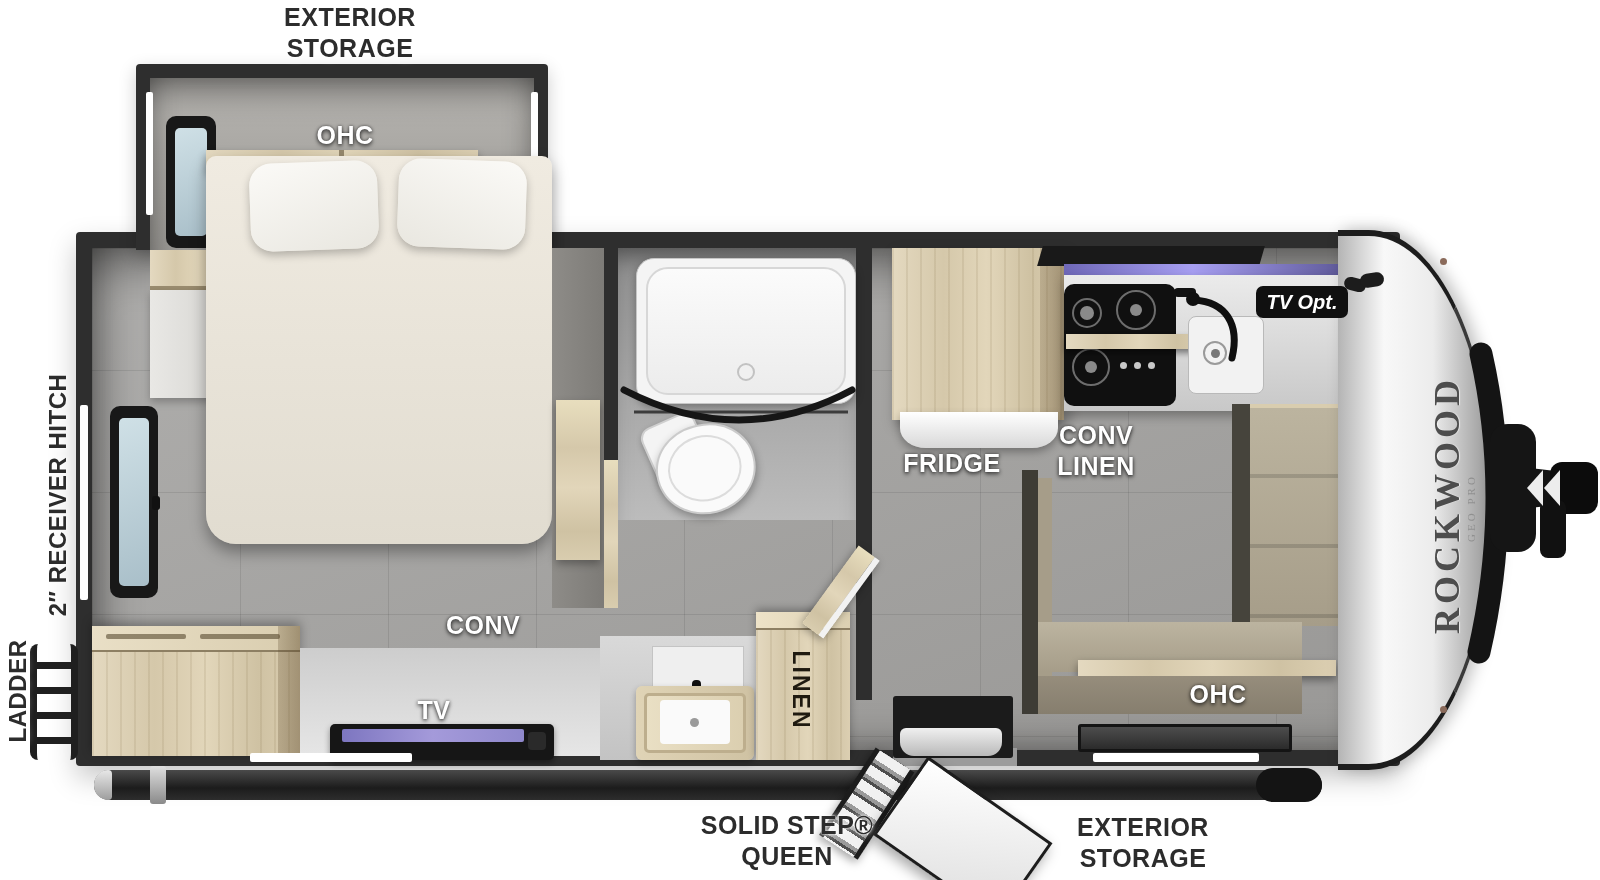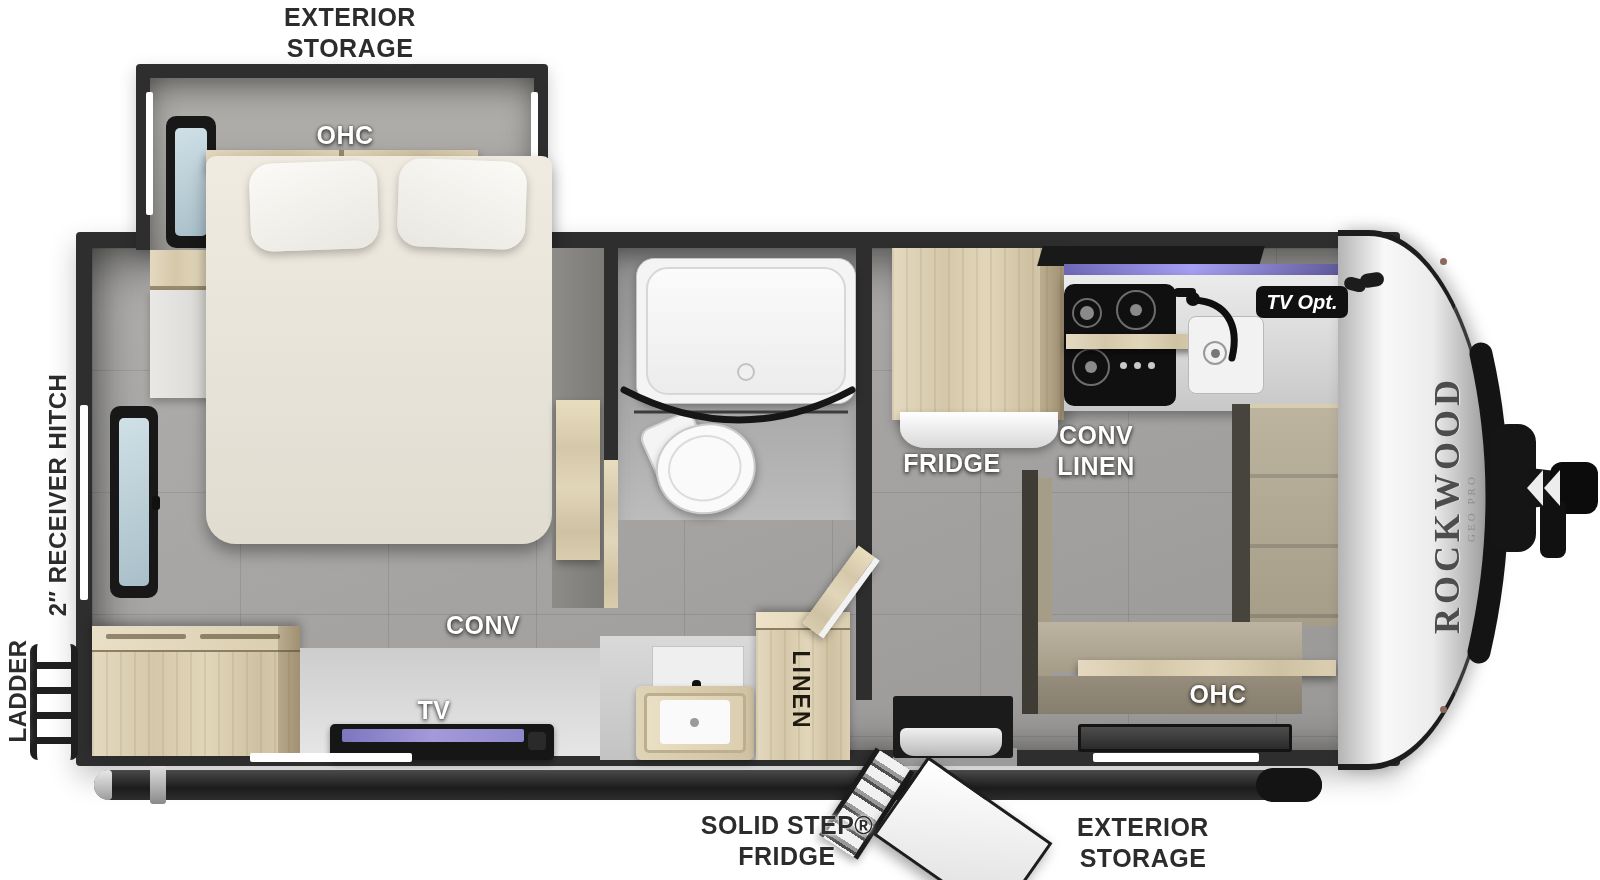--- a/index.html
+++ b/index.html
@@ -190,21 +190,21 @@
     <rect x="1540" y="500" width="26" height="58" rx="8" fill="#111"></rect>
     <path d="M 1543 470 L 1527 488 L 1543 506 Z" fill="#ededed"></path>
     <path d="M 1560 470 L 1544 488 L 1560 506 Z" fill="#ededed"></path>
   </svg>
 
   <div class="lbl dark s25" style="left:230px;top:2px;width:240px;">EXTERIOR
 STORAGE</div>
   <div class="lbl dark s24" style="left:-103px;top:481px;width:320px;height:28px;transform:rotate(-90deg);">2″ RECEIVER HITCH</div>
   <div class="lbl dark s24" style="left:-54px;top:678px;width:140px;height:26px;transform:rotate(-90deg);">LADDER</div>
   <div class="lbl dark s25" style="left:667px;top:810px;width:240px;">SOLID STEP®
-FRIDGE</div>
+QUEEN</div>
   <div class="lbl dark s25" style="left:1023px;top:812px;width:240px;">EXTERIOR
 STORAGE</div>
 
   <div class="lbl light s25" style="left:285px;top:120px;width:120px;">OHC</div>
   <div class="lbl light s25" style="left:423px;top:610px;width:120px;">CONV</div>
   <div class="lbl light s25" style="left:404px;top:695px;width:60px;">TV</div>
 
   <div class="lbl dark s23" style="left:742px;top:677px;width:120px;height:26px;transform:rotate(90deg);letter-spacing:2px;text-shadow:none;color:#1f1a10;">LINEN</div>
 
   <div class="lbl light s25" style="left:872px;top:448px;width:160px;">FRIDGE</div>

